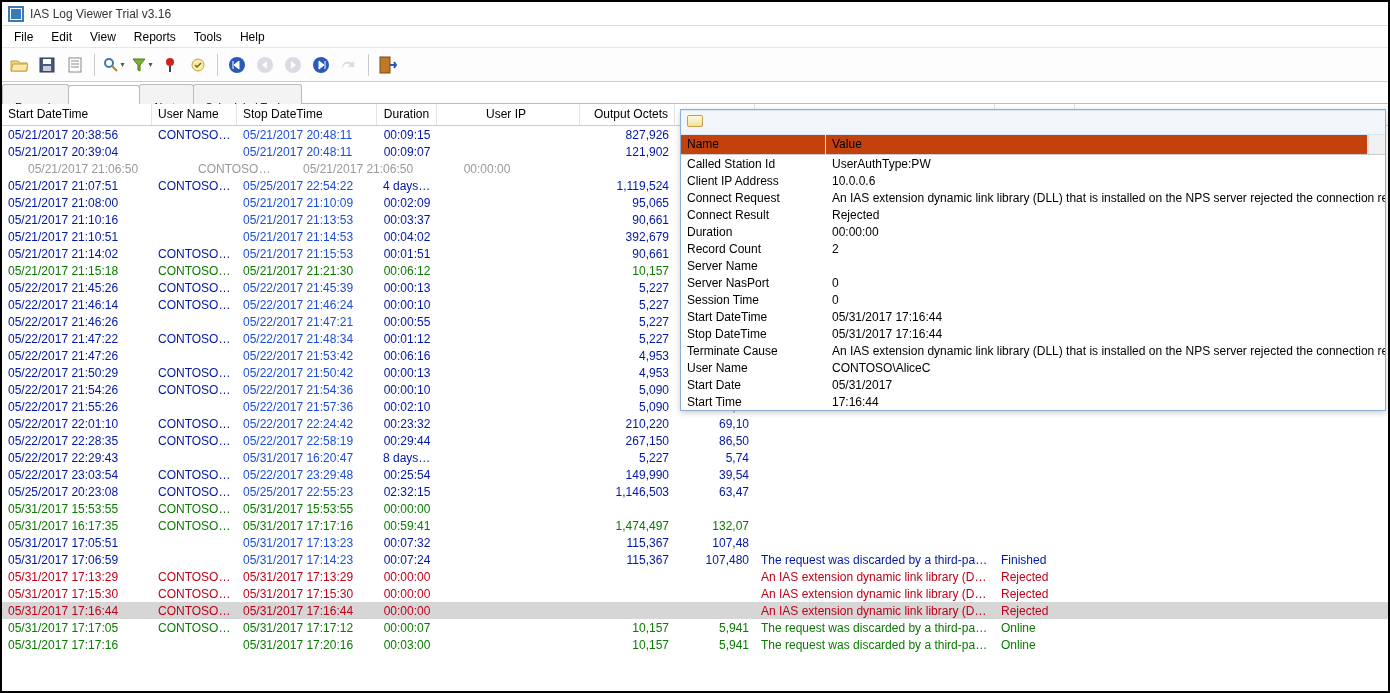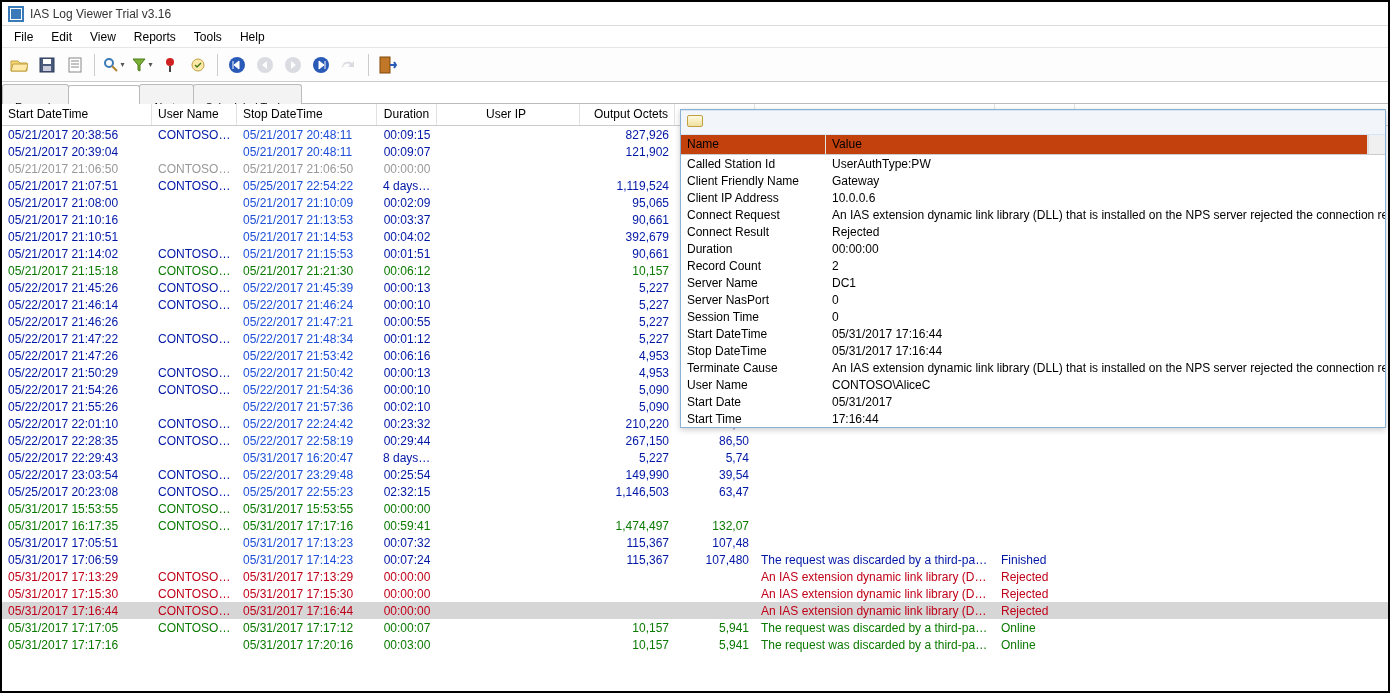--- a/index.html
+++ b/index.html
@@ -26,21 +26,21 @@
   .gcell { padding:0 6px; white-space:nowrap; overflow:hidden; text-overflow:ellipsis;}
   .c-start   { width:150px; color:#0016a5;}
   .c-user    { width:85px;  color:#0016a5;}
   .c-stop    { width:140px; color:#1d4ed8;}
   .c-dur     { width:60px;  color:#0016a5; text-align:center;}
   .c-ip      { width:100px;margin-left:43px; }
   .c-oct     { width:95px;  color:#0016a5; text-align:right;}
   .c-ict     { width:80px;  color:#0016a5; text-align:right;}
   .c-req     { width:240px; color:#0016a5;}
   .c-res     { width:80px;  color:#0016a5;}
-  .grow.gray   .gcell { color:#999 !important; }
+  .grow.gray   .gcell { color:#999 !important;margin-left:20px; }
   .grow.green  .gcell { color:#0a7a00 !important; }
   .grow.red    .gcell { color:#c00018 !important; }
   .grow.selected.red .gcell { color:#c00018 !important; }
 
   
   .props-pane { position:absolute; left:678px; top:5px; right:2px; border:1px solid #8ab1d4; background:#fff; box-shadow:0 2px 6px rgba(0,0,0,.2); z-index:5;}
   .props-title { background:linear-gradient(#eaf2fa,#d5e5f5); padding:2px 6px; display:flex; align-items:center; justify-content:space-between; height:20px; font-size:12px;}
   .props-close { width:16px;height:16px;background:#e81123;color:#fff;display:flex;align-items:center;justify-content:center;font-size:11px;cursor:pointer;}
   .props-toolbar { background:#f2f5f9; border-top:1px solid #d5e5f5; border-bottom:1px solid #d5e5f5; padding:4px 6px;}
   .props-icon{width:16px;height:12px;border:1px solid #c0a040;background:linear-gradient(#fffae0,#f0e0a0);border-radius:2px;display:inline-block;}
@@ -528,24 +528,20 @@
         <div class="phcell ph-name">Name</div>
         <div class="phcell" style="flex:1">Value</div>
         <div class="scrollbar-placeholder"></div>
       </div>
       <div class="props-body" id="props-body">
           <div class="prow">
             <div class="pname">Called Station Id</div>
             <div class="pval">UserAuthType:PW</div>
           </div>
           <div class="prow">
-            <div class="pname">Client Friendly Name</div>
-            <div class="pval">Gateway</div>
-          </div>
-          <div class="prow">
             <div class="pname">Client IP Address</div>
             <div class="pval">10.0.0.6</div>
           </div>
           <div class="prow">
             <div class="pname">Connect Request</div>
             <div class="pval">An IAS extension dynamic link library (DLL) that is installed on the NPS server rejected the connection request.</div>
           </div>
           <div class="prow">
             <div class="pname">Connect Result</div>
             <div class="pval">Rejected</div>
@@ -553,21 +549,20 @@
           <div class="prow">
             <div class="pname">Duration</div>
             <div class="pval">00:00:00</div>
           </div>
           <div class="prow">
             <div class="pname">Record Count</div>
             <div class="pval">2</div>
           </div>
           <div class="prow">
             <div class="pname">Server Name</div>
-            <div class="pval">DC1</div>
           </div>
           <div class="prow">
             <div class="pname">Server NasPort</div>
             <div class="pval">0</div>
           </div>
           <div class="prow">
             <div class="pname">Session Time</div>
             <div class="pval">0</div>
           </div>
           <div class="prow">

